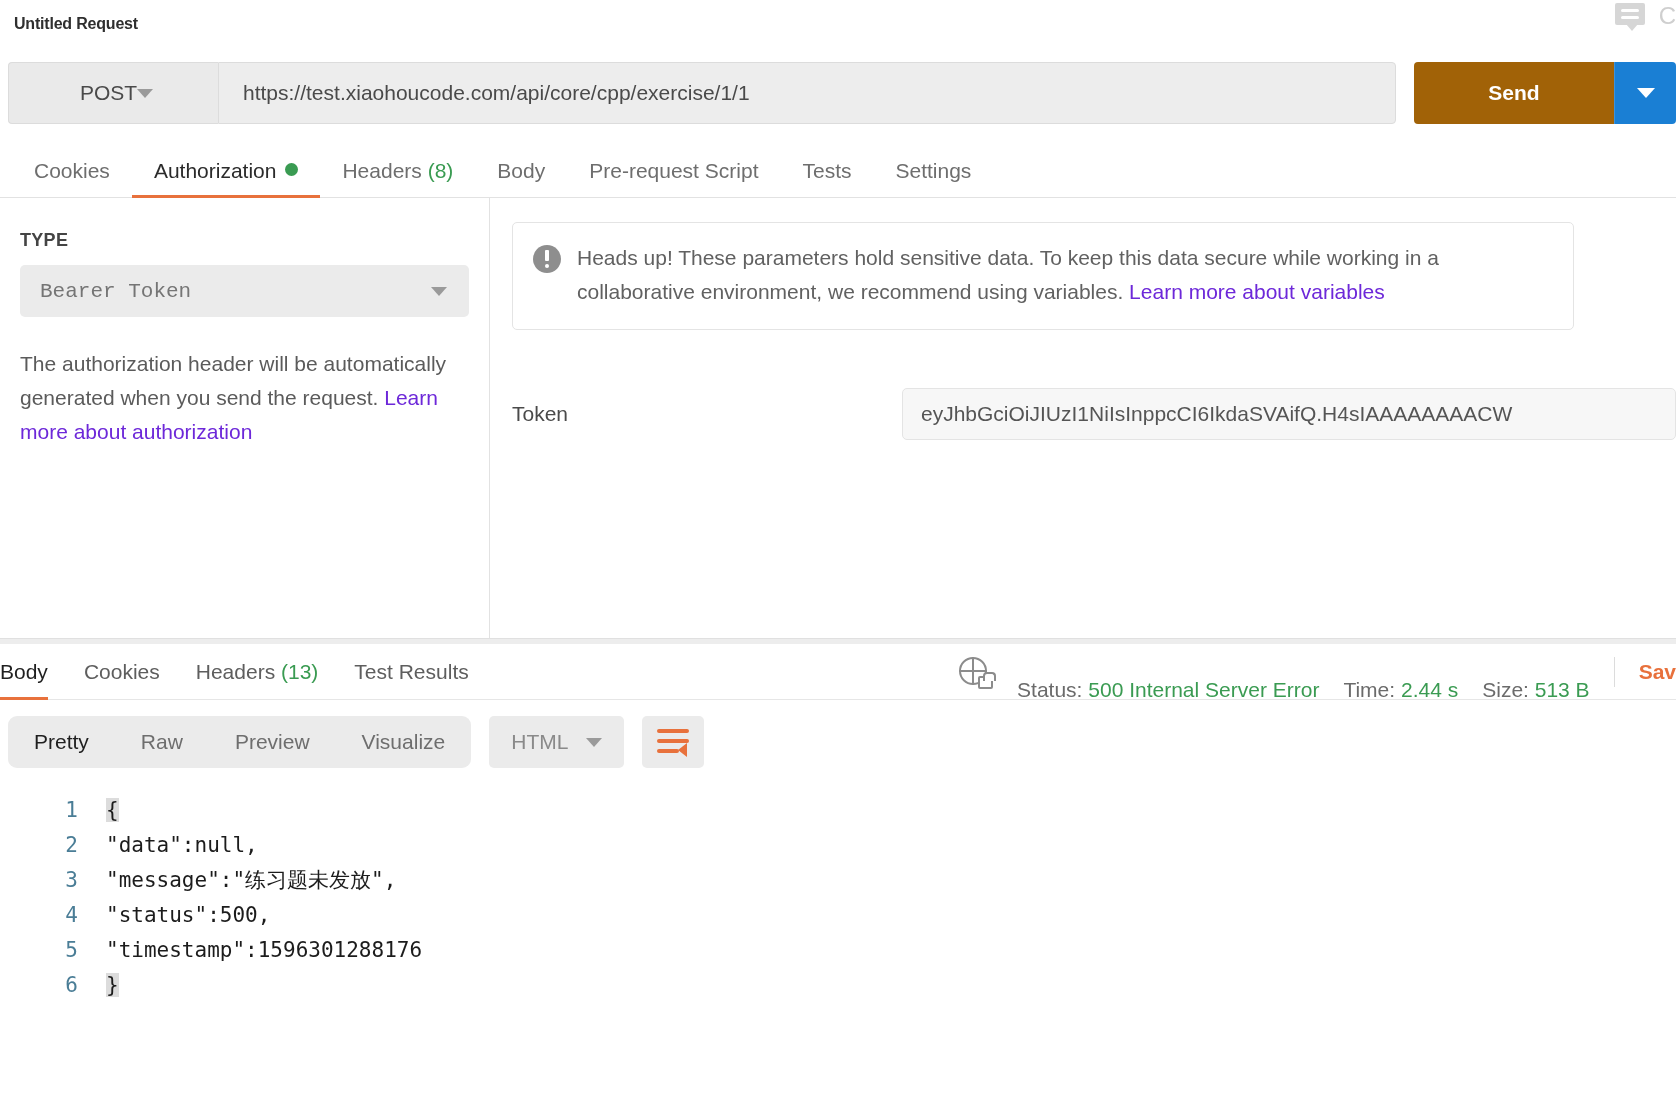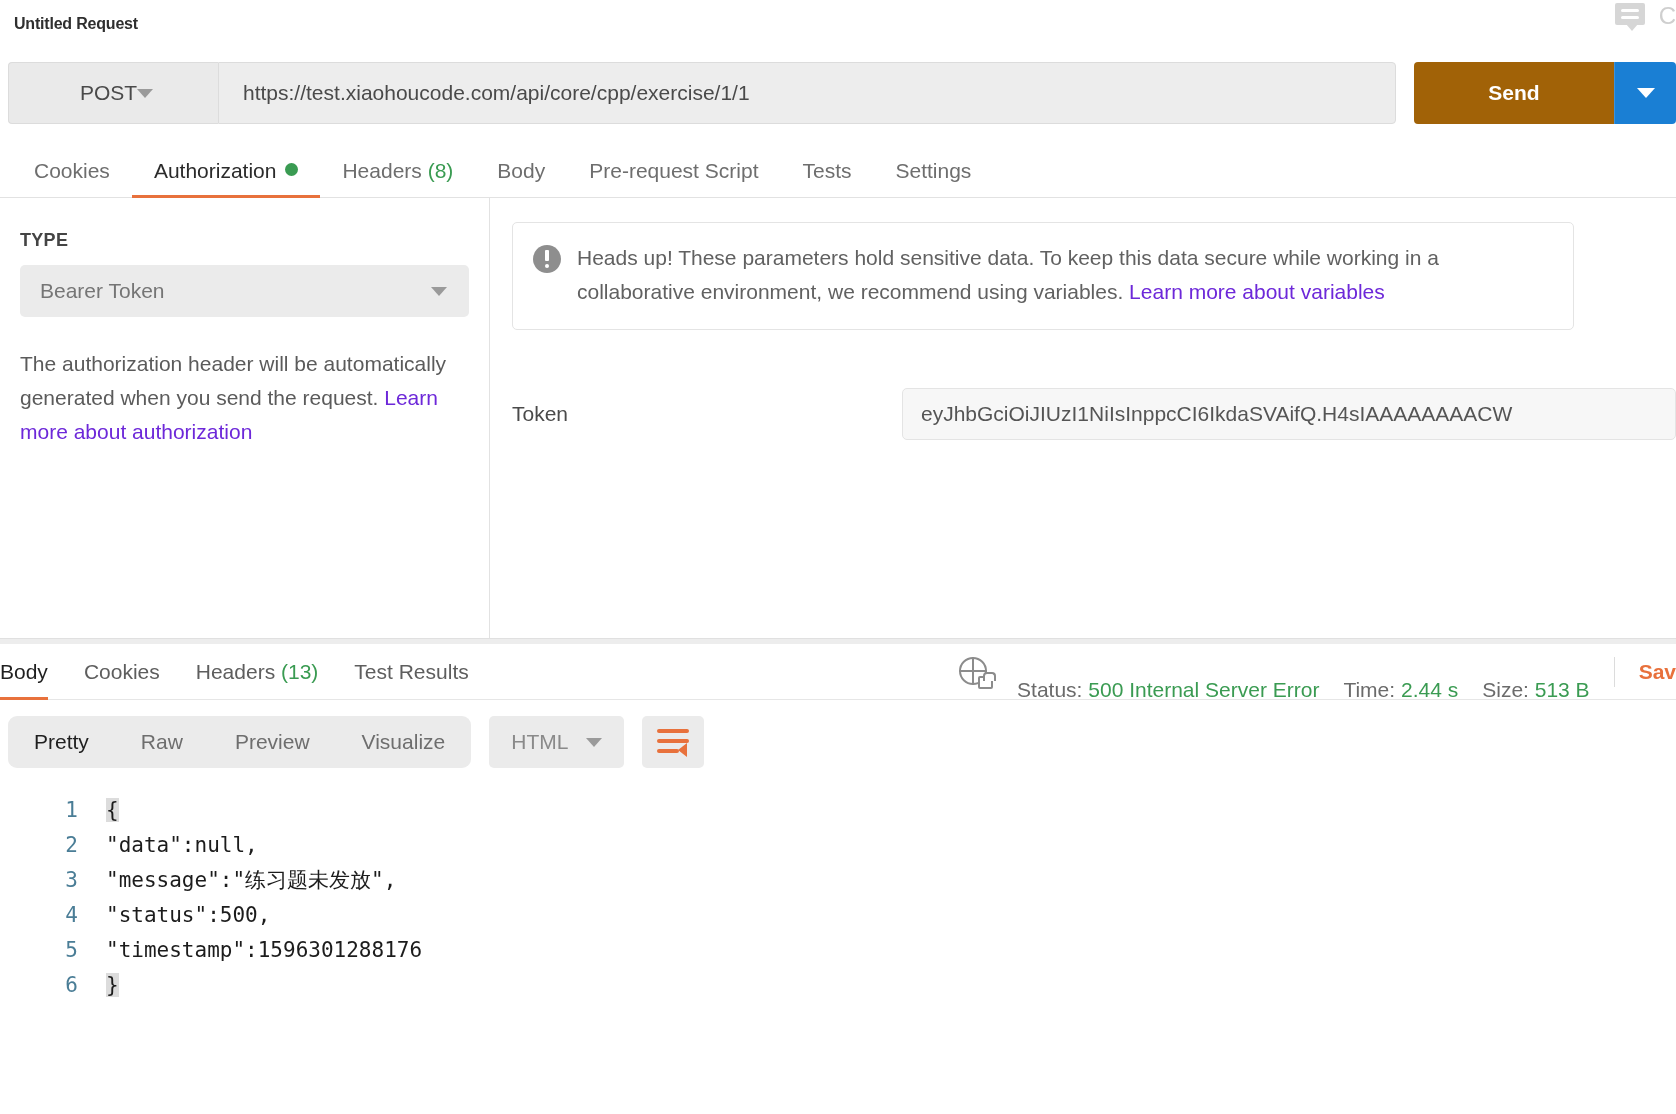--- a/index.html
+++ b/index.html
@@ -171,20 +171,21 @@
   }
   .type-select {
     background: #ebebeb;
     border-radius: 5px;
     height: 52px;
     display: flex;
     align-items: center;
     justify-content: space-between;
     padding: 0 22px 0 20px;
     cursor: pointer;
+    font-family: Liberation Mono, monospace;
   }
   .type-select span { font-size: 21px; color: #757575; }
   .auth-desc {
     margin-top: 30px;
     font-size: 21px;
     line-height: 34px;
     color: #5b5b5b;
   }
   .link { color: #6d28d9; cursor: pointer; margin-top: 36px; }
 

